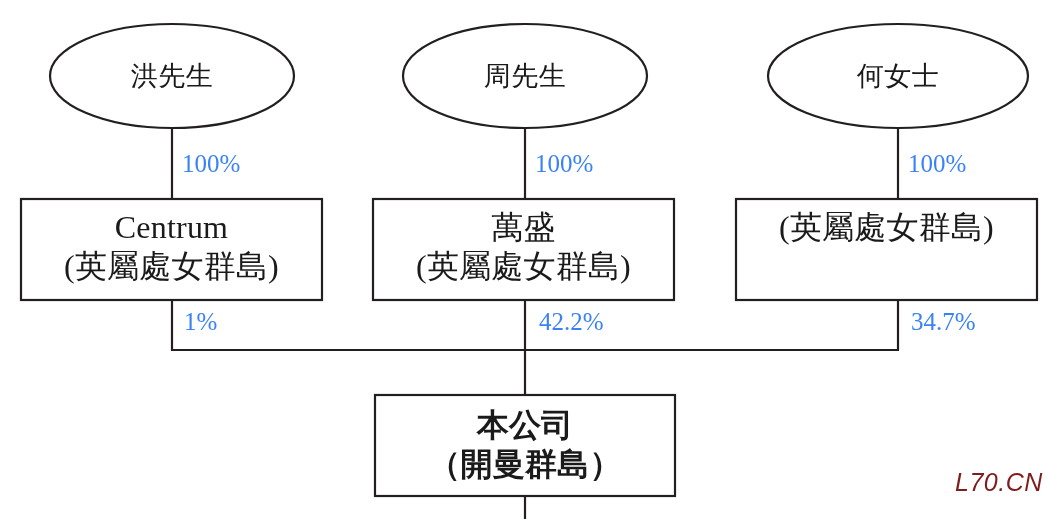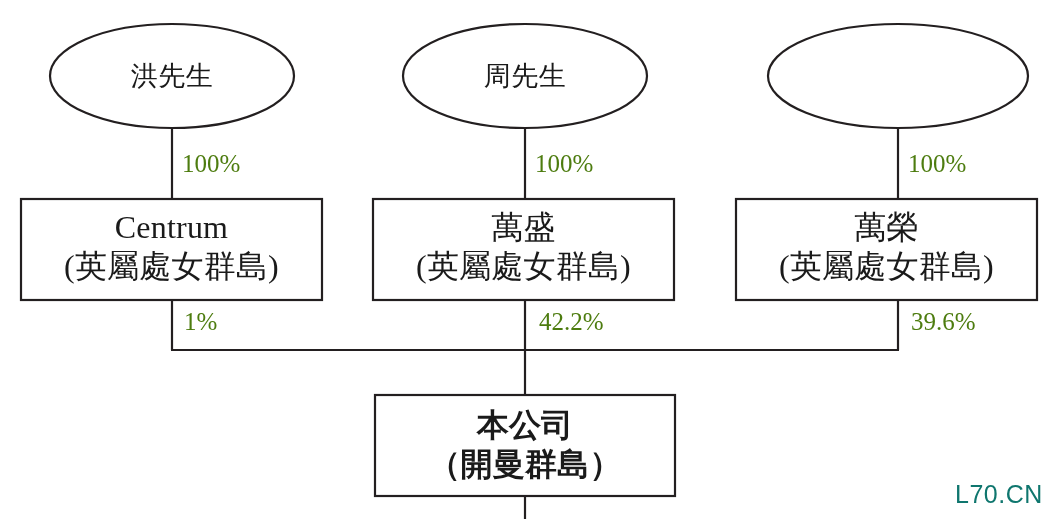--- a/index.html
+++ b/index.html
@@ -51,21 +51,21 @@
   .box-label {
     font-size: 32px;
     letter-spacing: 0.2px;
   }
   .box-label .line1 { display: block; }
   .box-label .line2 { display: block; }
 
   .edge-label {
     position: absolute;
     font-size: 25px;
-    color: #4d7c0f;
+    color: #3b82f6;
     white-space: nowrap;
     pointer-events: none;
   }
 
   .watermark {
     position: absolute;
     font-family: "Liberation Sans", "DejaVu Sans", sans-serif;
     font-size: 25px;
     font-weight: 400;
     letter-spacing: 0.5px;
@@ -102,48 +102,48 @@
       <rect x="375" y="395" width="300" height="101"></rect>
 
       <line x1="525" y1="496" x2="525" y2="519"></line>
     </g>
   </svg>
 
   <div class="node-label ellipse-label" style="left:52px; top:60px; width:240px;">洪先生</div>
 
   <div class="node-label ellipse-label" style="left:405px; top:60px; width:240px;">周先生</div>
 
+  <div class="node-label ellipse-label" style="left:778px; top:60px; width:240px;">何女士</div>
 
   <div class="edge-label" style="left:182px; top:150px;">100%</div>
 
   <div class="edge-label" style="left:535px; top:150px;">100%</div>
 
   <div class="edge-label" style="left:908px; top:150px;">100%</div>
 
   <div class="node-label box-label" style="left:21px; top:208px; width:301px;">
     <span class="line1">Centrum</span>
     <span class="line2">(英屬處女群島)</span>
   </div>
 
   <div class="node-label box-label" style="left:373px; top:208px; width:301px;">
     <span class="line1">萬盛</span>
     <span class="line2">(英屬處女群島)</span>
   </div>
 
   <div class="node-label box-label" style="left:736px; top:208px; width:301px;">
-    <span class="line1">萬榮</span>
     <span class="line2">(英屬處女群島)</span>
   </div>
 
   <div class="edge-label" style="left:184px; top:308px;">1%</div>
 
   <div class="edge-label" style="left:539px; top:308px;">42.2%</div>
 
-  <div class="edge-label" style="left:911px; top:308px;">39.6%</div>
+  <div class="edge-label" style="left:911px; top:308px;">34.7%</div>
 
   <div class="node-label box-label" style="left:375px; top:406px; width:300px;font-weight:bold;">
     <span class="line1">本公司</span>
     <span class="line2">（開曼群島）</span>
   </div>
 
-  <div class="watermark" style="left:955px; top:480px; color:#0f766e;">L70.CN</div>
+  <div class="watermark" style="left:955px; top:468px; color:#7f1d1d;font-style:italic;">L70.CN</div>
 
 </div>
 
 </body></html>

